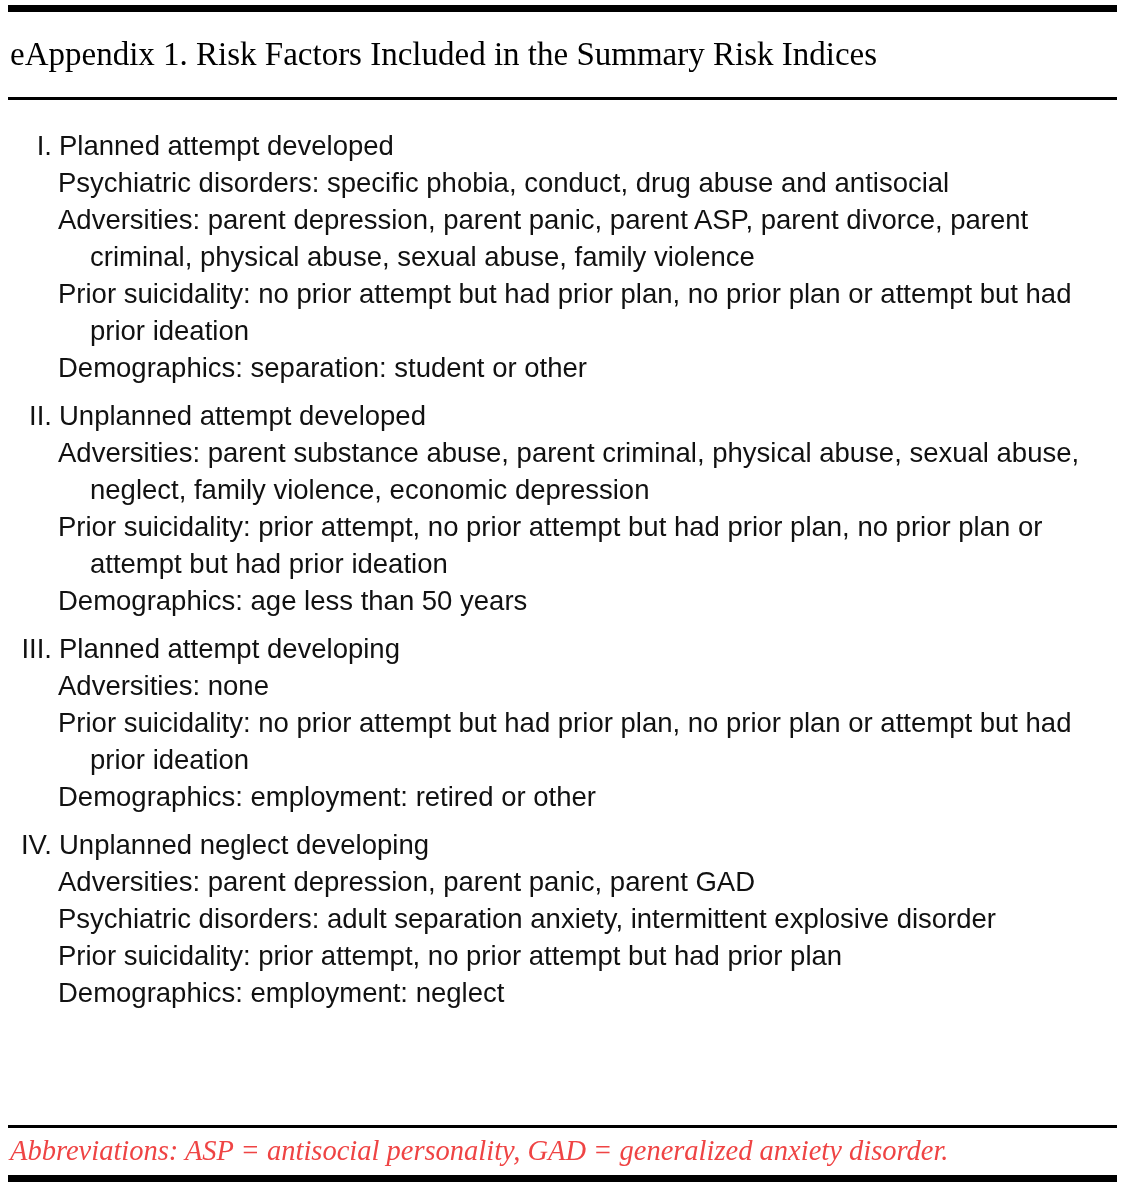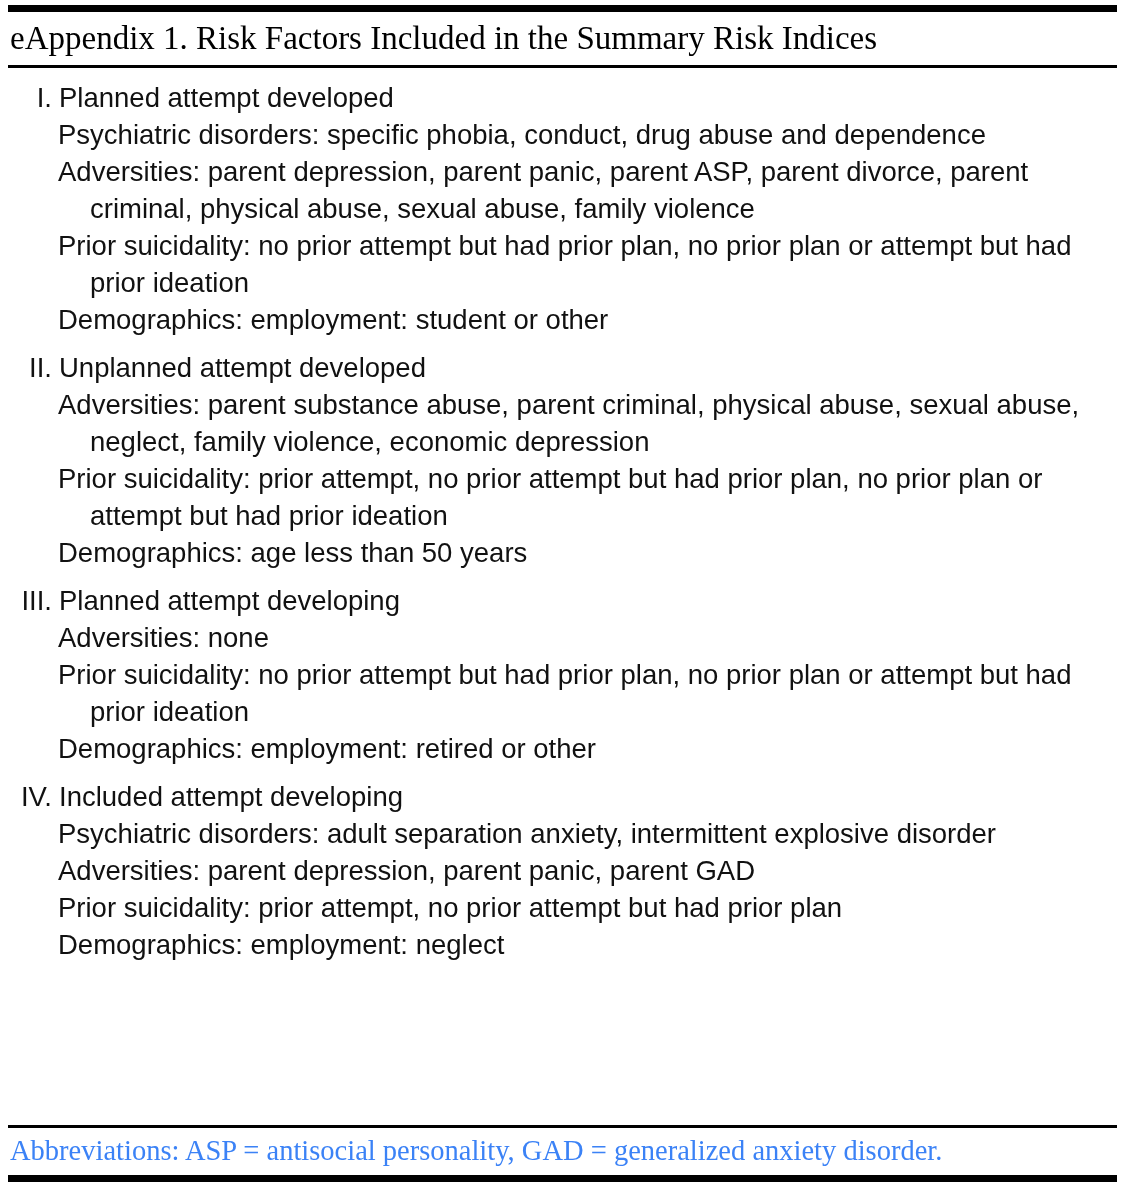--- a/index.html
+++ b/index.html
@@ -7,20 +7,21 @@
     width: 1125px;
     height: 1188px;
     box-sizing: border-box;
     display: flex;
     flex-direction: column;
     background: #ffffff;
     color: #000000;
     padding: 5px 8px 6px 8px;
     font-family: "Liberation Sans", sans-serif;
     overflow: hidden;
+    gap: 16px;
   }
   .rule { background: #000000; border: 0; flex: 0 0 auto; }
   .rule-thick { height: 7px; }
   .rule-thin { height: 3px; }
   .title {
     font-family: "Liberation Serif", serif;
     font-weight: 400;
     font-size: 33px;
     line-height: 1.2;
     margin: 7px 2px 6px 2px;
@@ -37,46 +38,47 @@
   .section-heading { display: flex; }
   .numeral { flex: 0 0 40px; text-align: right; }
   .heading-label { margin-left: 7px; }
   .item { padding-left: 78px; text-indent: -32px; }
   .footer-block { margin-top: auto; }
   .footer-text {
     font-family: "Liberation Serif", serif;
     font-size: 28.5px;
     line-height: 1.2;
     margin: 6px 2px 7px 2px;
-    color: #3b82f6;
+    color: #ef4444;
     white-space: nowrap;
+    font-style: italic;
   }
 </style>
 </head>
 <body>
 
 <div class="page">
 
   <div class="rule rule-thick"></div>
 
   <h1 class="title">eAppendix 1. Risk Factors Included in the Summary Risk Indices</h1>
 
   <div class="rule rule-thin"></div>
 
   <div class="body">
 
     <div class="section">
       <div class="section-heading">
         <span class="numeral">I.</span>
         <span class="heading-label">Planned attempt developed</span>
       </div>
-      <div class="item">Psychiatric disorders: specific phobia, conduct, drug abuse and dependence</div>
+      <div class="item">Psychiatric disorders: specific phobia, conduct, drug abuse and antisocial</div>
       <div class="item">Adversities: parent depression, parent panic, parent ASP, parent divorce, parent criminal, physical abuse, sexual abuse, family violence</div>
       <div class="item">Prior suicidality: no prior attempt but had prior plan, no prior plan or attempt but had prior ideation</div>
-      <div class="item">Demographics: employment: student or other</div>
+      <div class="item">Demographics: separation: student or other</div>
     </div>
 
     <div class="section">
       <div class="section-heading">
         <span class="numeral">II.</span>
         <span class="heading-label">Unplanned attempt developed</span>
       </div>
       <div class="item">Adversities: parent substance abuse, parent criminal, physical abuse, sexual abuse, neglect, family violence, economic depression</div>
       <div class="item">Prior suicidality: prior attempt, no prior attempt but had prior plan, no prior plan or attempt but had prior ideation</div>
       <div class="item">Demographics: age less than 50 years</div>
@@ -88,24 +90,24 @@
         <span class="heading-label">Planned attempt developing</span>
       </div>
       <div class="item">Adversities: none</div>
       <div class="item">Prior suicidality: no prior attempt but had prior plan, no prior plan or attempt but had prior ideation</div>
       <div class="item">Demographics: employment: retired or other</div>
     </div>
 
     <div class="section">
       <div class="section-heading">
         <span class="numeral">IV.</span>
-        <span class="heading-label">Included attempt developing</span>
+        <span class="heading-label">Unplanned neglect developing</span>
       </div>
+      <div class="item">Adversities: parent depression, parent panic, parent GAD</div>
       <div class="item">Psychiatric disorders: adult separation anxiety, intermittent explosive disorder</div>
-      <div class="item">Adversities: parent depression, parent panic, parent GAD</div>
       <div class="item">Prior suicidality: prior attempt, no prior attempt but had prior plan</div>
       <div class="item">Demographics: employment: neglect</div>
     </div>
 
   </div>
 
   <div class="footer-block">
     <div class="rule rule-thin"></div>
     <p class="footer-text">Abbreviations: ASP = antisocial personality, GAD = generalized anxiety disorder.</p>
     <div class="rule rule-thick"></div>

